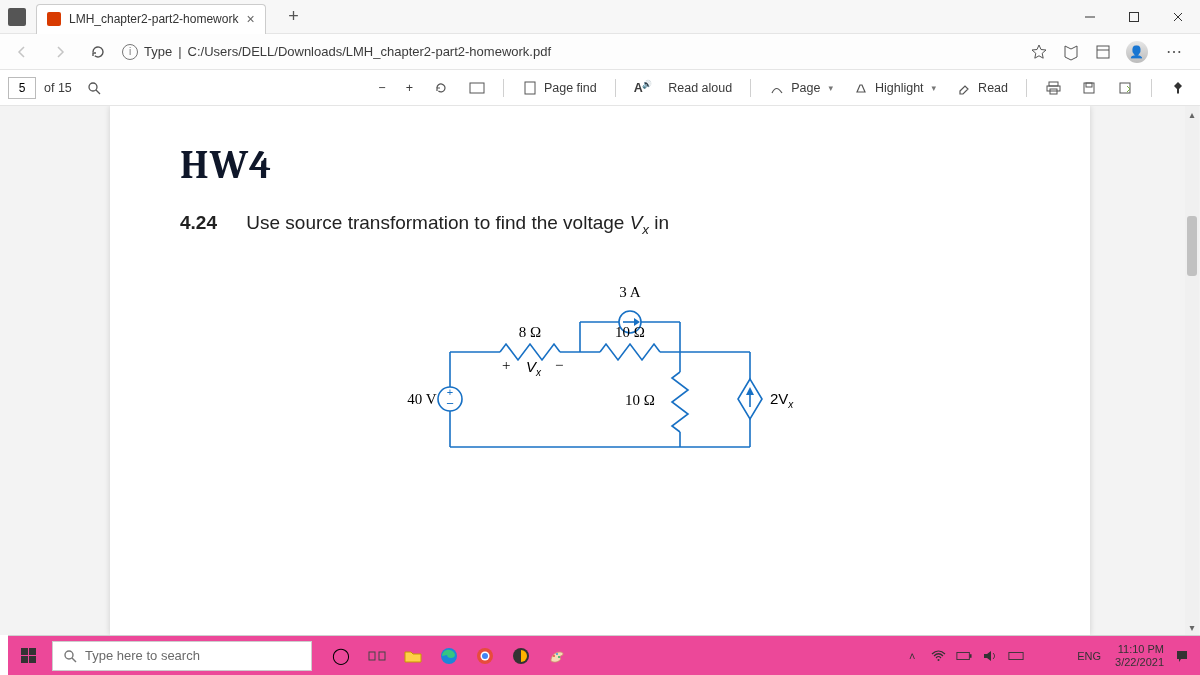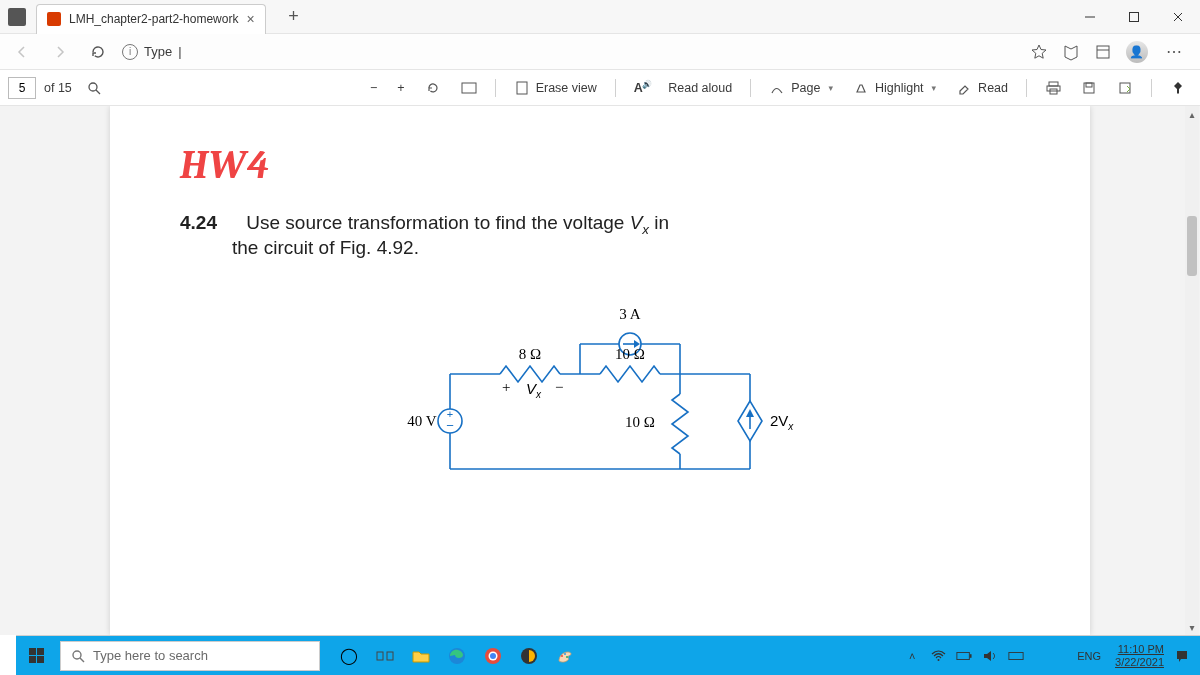--- a/index.html
+++ b/index.html
@@ -33,44 +33,44 @@
   .page-in{ width:28px; height:22px; border:1px solid #bbb; text-align:center; font-size:12px;}
   .tool-btn{ display:flex; align-items:center; gap:6px; padding:4px 6px; cursor:pointer; border-radius:3px;}
   .tool-sep{ width:1px; height:18px; background:#d0d0d0; margin:0 4px;}
   .tool-ico{ width:16px;height:16px; display:flex;align-items:center;justify-content:center;}
   .chev{font-size:9px;color:#777;margin-left:2px;}
   .spacer{flex:1;}
 
   
   .content{ position:relative; height: calc(675px - 34px - 36px - 36px - 40px); background:#f3f3f3; display:flex; justify-content:center; overflow:hidden;}
   .page{ width:980px; background:#fff; margin-top:0px; box-shadow:0 0 6px rgba(0,0,0,.15); padding:36px 70px 60px;}
-  .hw-title{ color:#ef4444; font-size:40px; font-weight:700; letter-spacing:1px; font-style:italic; font-family: Cambria, Georgia, serif;}
+  .hw-title{ color:#0f172a; font-size:40px; font-weight:700; letter-spacing:1px; font-family: Cambria, Georgia, serif;}
   .problem{ margin-top:24px; font-family: "Times New Roman", serif; font-size:19px; color:#222;}
   .problem .pn{ font-weight:700; margin-right:24px;}
   .problem .line2{ margin-left:52px;}
   .vx{font-style:italic;}
   .sub{font-size:.7em; vertical-align:sub;}
   .circuit-wrap{ display:flex; justify-content:center; margin-top:30px;}
 
   .scrollbar-v{position:absolute; right:1px; top:0; bottom:0; width:14px; background:#f0f0f0;}
   .scroll-thumb{position:absolute; left:2px; right:2px; top:110px; height:60px; background:#c1c1c1; border-radius:3px;}
   .scroll-arrow{position:absolute; left:0; right:0; height:16px; display:flex;align-items:center;justify-content:center; color:#666; font-size:10px;}
   .scroll-arrow.top{top:0;} .scroll-arrow.bot{bottom:0;}
 
   
-  .taskbar{ position:absolute; left:16px; right:0; bottom:0; height:40px; background:#0ea5e9; border-top:1px solid #cfcfcf; display:flex; align-items:center;}
+  .taskbar{ position:absolute; left:8px; right:0; bottom:0; height:40px; background:#ec4899; border-top:1px solid #cfcfcf; display:flex; align-items:center;}
   .start{ width:40px;height:40px; display:flex;align-items:center;justify-content:center; cursor:pointer;}
   .win-logo{ display:grid; grid-template-columns:7px 7px; grid-template-rows:7px 7px; gap:1px;}
   .win-logo span{background:#333;}
   .search{ margin-left:4px; width:260px; height:30px; background:#fff; border:1px solid #ccc; display:flex; align-items:center; padding:0 10px; gap:8px; font-size:13px; color:#6a6a6a;}
   .tb-apps{ display:flex; gap:2px; margin-left:12px;}
   .app{ width:34px;height:34px; display:flex;align-items:center;justify-content:center; cursor:pointer;}
   .tray{ margin-left:auto; display:flex; align-items:center; gap:10px; padding-right:10px; font-size:11px; color:#333;}
   .tray-ico{ width:16px;height:16px; display:flex;align-items:center;justify-content:center;}
-  .clock{ text-align:right; line-height:1.15; font-size:11px;text-decoration:underline;}
+  .clock{ text-align:right; line-height:1.15; font-size:11px;}
   .lang{ font-size:11px; padding:0 4px;margin-left:39px;}
 
   
   .ct{ font-family:"Times New Roman",serif; font-size:15px;}
 </style>
 </head>
 <body>
 
 <div class="titlebar">
   <div class="tb-left">
@@ -116,20 +116,21 @@
   <div class="nav-ico">
       <svg width="16" height="16" viewBox="0 0 16 16">
         <path d="M3 8a5 5 0 1 1 1.8 3.8" fill="none" stroke="#555" stroke-width="1.4"></path>
         <path d="M3 12v-3h3" fill="none" stroke="#555" stroke-width="1.4"></path>
       </svg>
     </div>
   <div class="url-group">
     <span class="url-info">i</span>
     <span>Type</span>
     <span>|</span>
+    <span>C:/Users/DELL/Downloads/LMH_chapter2-part2-homework.pdf</span>
   </div>
   <div class="addr-right">
     <div class="addr-ico">
         <svg width="18" height="18" viewBox="0 0 18 18">
           <path d="M9 2l2 4.5 5 .5-3.8 3.3 1 4.9L9 12.8 4.8 15.2l1-4.9L2 7l5-.5z" fill="none" stroke="#555" stroke-width="1"></path>
         </svg>
       </div>
     <div class="addr-ico">
         <svg width="18" height="18" viewBox="0 0 18 18">
           <path d="M3 3l6 3 6-3v11l-6 3-6-3z" fill="none" stroke="#555" stroke-width="1"></path>
@@ -175,21 +176,21 @@
         </svg>
       </span>
     </div>
   <div class="tool-sep"></div>
   <div class="tool-btn">
       <span class="tool-ico">
         <svg width="14" height="14" viewBox="0 0 14 14">
           <rect x="2" y="1" width="10" height="12" fill="none" stroke="#555"></rect>
         </svg>
       </span>
-      <span>Erase view</span>
+      <span>Page find</span>
     </div>
   <div class="tool-sep"></div>
   <div class="tool-btn"><span style="font-weight:600">A<sup style="font-size:8px">🔊</sup></span>&nbsp;<span>Read aloud</span></div>
   <div class="tool-sep"></div>
   <div class="tool-btn">
       <span class="tool-ico">
         <svg width="14" height="14" viewBox="0 0 14 14">
           <path d="M2 12c3-6 6-6 10 0" fill="none" stroke="#555" stroke-width="1.2"></path>
         </svg>
       </span>
@@ -250,21 +251,20 @@
 </div>
 
 <div class="content">
   <div class="page">
     <div class="hw-title">HW4</div>
     <div class="problem">
       <div>
         <span class="pn">4.24</span>
         <span>Use source transformation to find the voltage </span><span class="vx"><span>V</span><span class="sub">x</span></span><span> in</span>
       </div>
-      <div class="line2">the circuit of Fig. 4.92.</div>
     </div>
 
     <div class="circuit-wrap">
       <svg width="420" height="230" viewBox="0 0 420 230">
         <g stroke="#1770c4" stroke-width="1.6" fill="none">
 
           <line x1="190" y1="85" x2="190" y2="55"></line>
           <line x1="190" y1="55" x2="290" y2="55"></line>
           <line x1="290" y1="55" x2="290" y2="85"></line>
           <circle cx="240" cy="55" r="11" fill="#fff"></circle>

